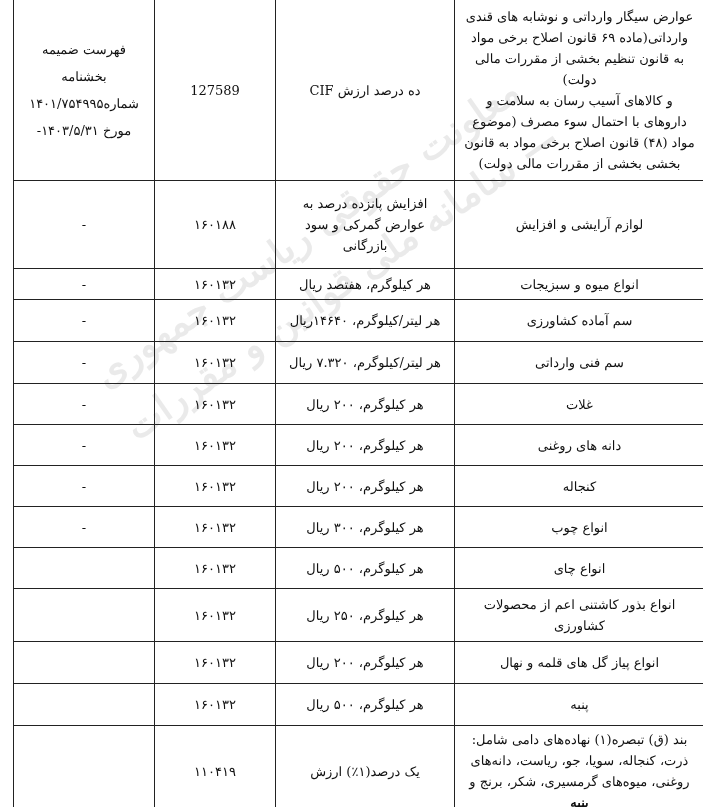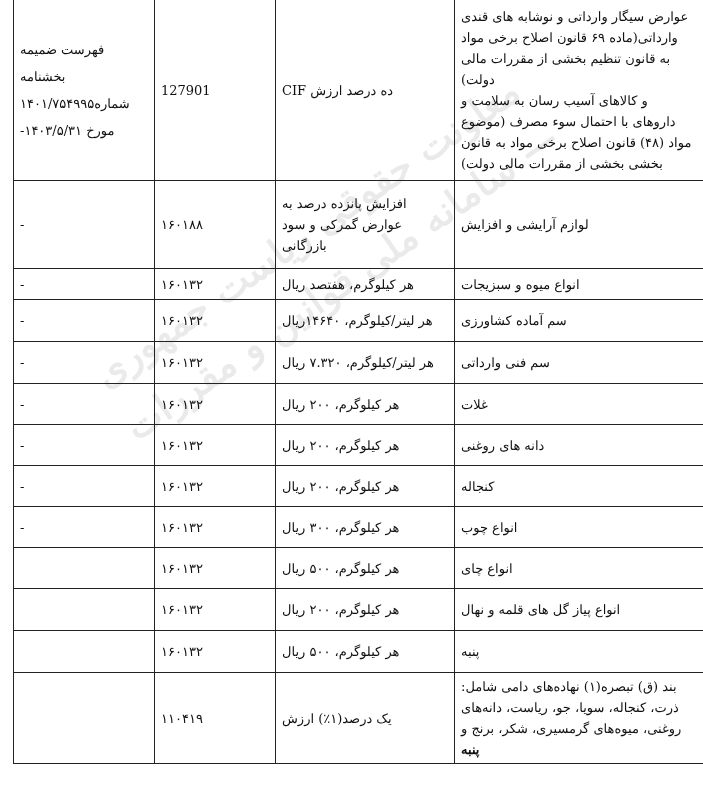--- a/index.html
+++ b/index.html
@@ -4,21 +4,21 @@
 <style>
   html, body { margin: 0; padding: 0; background: #ffffff; }
   body { width: 703px; height: 807px; overflow: hidden; position: relative;
          font-family: "DejaVu Serif", "Liberation Serif", serif; color: #111; }
   .watermark { position: absolute; left: 150px; top: 170px; width: 520px; height: 420px;
                pointer-events: none; transform: rotate(-35deg); opacity: 0.08;
                font-size: 38px; font-weight: bold; color: #000; text-align: center;
                direction: rtl; line-height: 1.6; }
   table.doc { position: absolute; left: 13px; top: -1px; width: 691px;
               border-collapse: collapse; table-layout: fixed; direction: rtl; }
-  table.doc td { border: 1px solid #222; text-align: left; vertical-align: middle;
+  table.doc td { border: 1px solid #222; text-align: center; vertical-align: middle;
                  font-size: 13px; line-height: 21px; padding: 0 6px; }
   td.c-desc { width: 237px; }
   td.c-rate { width: 166px; margin-top: 16px; }
   td.c-code { width: 108px; }
   td.c-ref { width: 128px; margin-top: 32px; }
   .ref-line { display: block; line-height: 27px; }
   .bold { font-weight: bold; }
   .ln { display: block; }
 </style>
 </head>
@@ -35,21 +35,21 @@
         <span class="ln">عوارض سیگار وارداتی و نوشابه های قندی</span>
         <span class="ln">وارداتی(ماده ۶۹ قانون اصلاح برخی مواد</span>
         <span class="ln">به قانون تنظیم بخشی از مقررات مالی</span>
         <span class="ln">دولت)</span>
         <span class="ln">و کالاهای آسیب رسان به سلامت و</span>
         <span class="ln">داروهای با احتمال سوء مصرف (موضوع</span>
         <span class="ln">مواد (۴۸) قانون اصلاح برخی مواد به قانون</span>
         <span class="ln">بخشی بخشی از مقررات مالی دولت)</span>
       </td>
       <td class="c-rate">ده درصد ارزش CIF</td>
-      <td class="c-code">127901</td>
+      <td class="c-code">127589</td>
       <td class="c-ref">
         <span class="ref-line">فهرست ضمیمه</span>
         <span class="ref-line">بخشنامه</span>
         <span class="ref-line">شماره۱۴۰۱/۷۵۴۹۹۵</span>
         <span class="ref-line">مورخ ۱۴۰۳/۵/۳۱-</span>
       </td>
     </tr>
 
     <tr style="height:88px">
 
@@ -120,20 +120,30 @@
     </tr>
 
     <tr style="height:41px">
 
       <td class="c-desc">انواع چای</td>
       <td class="c-rate">هر کیلوگرم، ۵۰۰ ریال</td>
       <td class="c-code">۱۶۰۱۳۲</td>
       <td class="c-ref"></td>
     </tr>
 
+    <tr style="height:53px">
+
+      <td class="c-desc">
+        <span class="ln">انواع بذور کاشتنی اعم از محصولات</span>
+        <span class="ln">کشاورزی</span>
+      </td>
+      <td class="c-rate">هر کیلوگرم، ۲۵۰ ریال</td>
+      <td class="c-code">۱۶۰۱۳۲</td>
+      <td class="c-ref"></td>
+    </tr>
 
     <tr style="height:42px">
 
       <td class="c-desc">انواع پیاز گل های قلمه و نهال</td>
       <td class="c-rate">هر کیلوگرم، ۲۰۰ ریال</td>
       <td class="c-code">۱۶۰۱۳۲</td>
       <td class="c-ref"></td>
     </tr>
 
     <tr style="height:42px">

